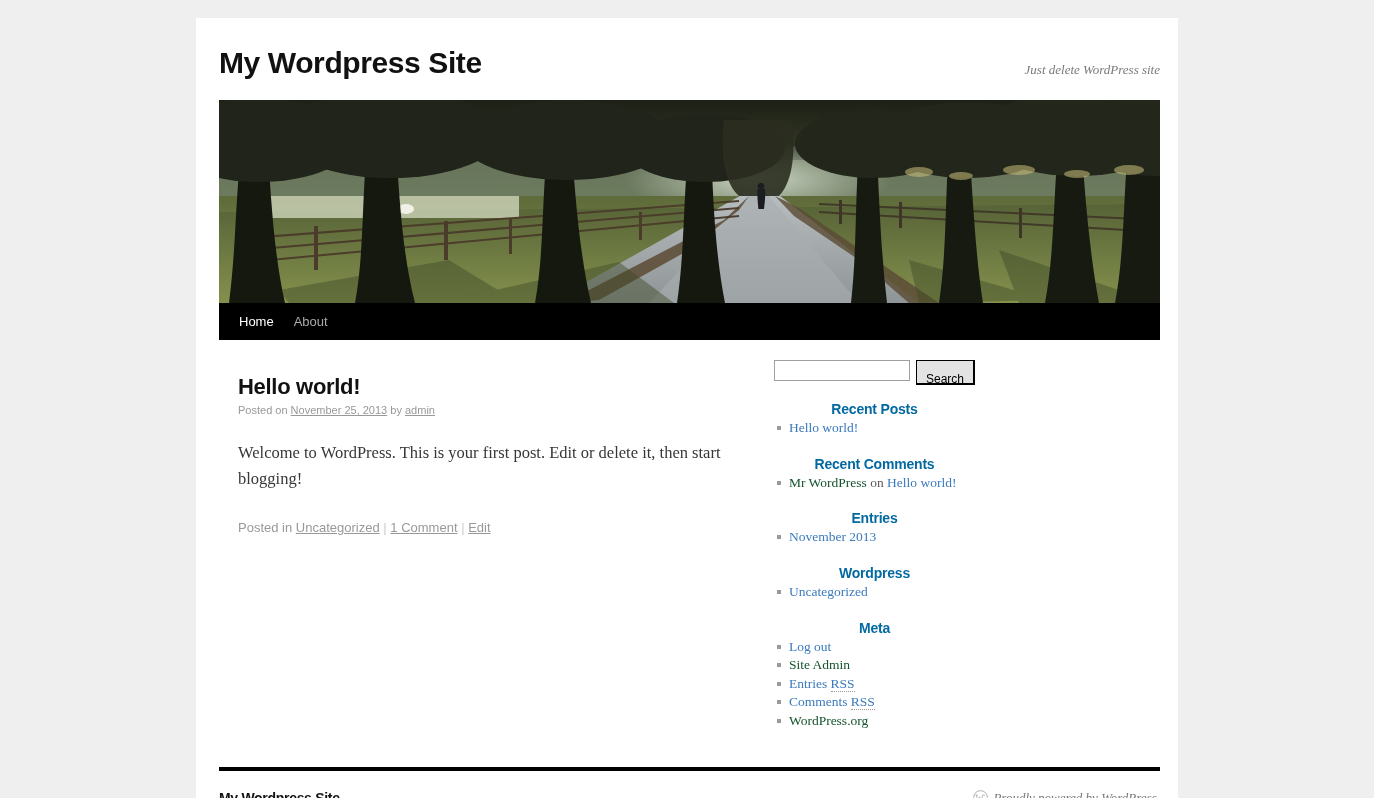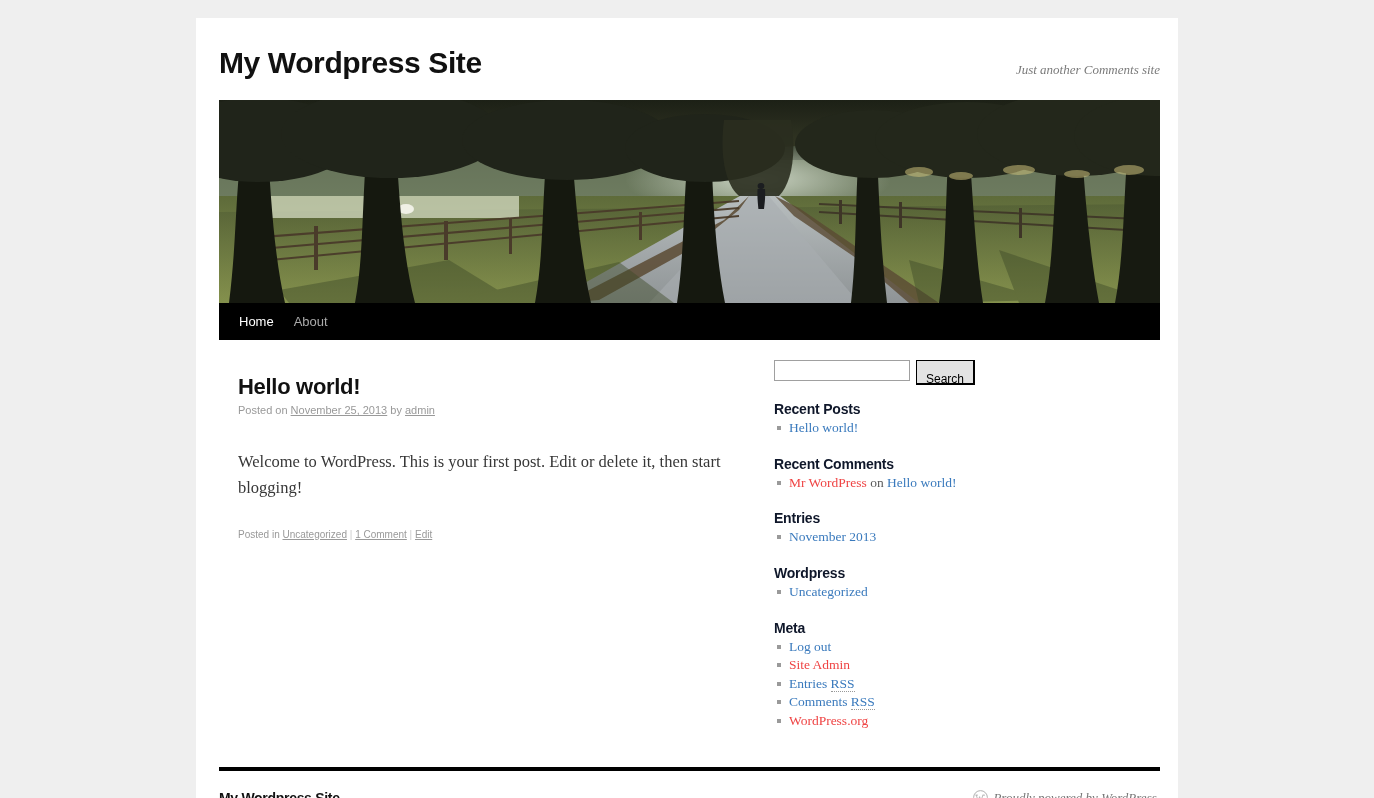--- a/index.html
+++ b/index.html
@@ -110,29 +110,29 @@
   .entry-meta {
     margin: 0 0 0 19px;
     font-size: 11px;
     color: #999999;
   }
   .entry-meta a {
     color: #999999;
     text-decoration: underline;
   }
   .entry-content {
-    margin: 33px 0 0 19px;
+    margin: 24px 0 0 19px;
     font-family: "Liberation Serif", serif;
     font-size: 16.5px;
     color: #373737;
     line-height: 1.6;
   }
   .entry-footer {
     margin: 27px 0 0 19px;
-    font-size: 10px;
+    font-size: 13px;
     color: #999999;
   }
   .entry-footer a {
     color: #999999;
     text-decoration: underline;
   }
   .sep { color: #cccccc; }
 
   
   .search-form {
@@ -165,22 +165,23 @@
     cursor: pointer;
   }
 
   
   .widget { margin-bottom: 18px; padding-left: 6px; }
   .widget-title {
     margin: 0 0 2px 0;
     font-family: "Liberation Sans", sans-serif;
     font-size: 14px;
     font-weight: bold;
-    color: #0f172a;
+    color: #0369a1;
     letter-spacing: -0.2px;
+    text-align: center;
   }
   .widget ul {
     margin: 0;
     padding: 0;
     list-style: none;
     font-family: "Liberation Serif", serif;
     font-size: 13.5px;
     line-height: 1.38;
   }
   .widget li {
@@ -194,21 +195,21 @@
     left: 3px;
     top: 7px;
     width: 4px;
     height: 4px;
     background: #9a9a9a;
   }
   .widget a {
     color: #3a7abd;
     text-decoration: none;
   }
-  .widget a.visited { color: #ef4444; }
+  .widget a.visited { color: #14532d; }
   .widget abbr {
     border-bottom: 1px dotted #999999;
     text-decoration: none;
     cursor: help;
   }
   .comment-on { color: #5a5a5a; }
 
   
   .site-footer {
     margin: 18px 23px 0 23px;
@@ -237,21 +238,21 @@
   }
   .wp-logo { margin-right: 5px; display: block; }
 </style>
 </head>
 <body>
 
 <div id="page">
 
   <div class="branding">
     <h1 class="site-title">My Wordpress Site</h1>
-    <div class="site-description">Just another Comments site</div>
+    <div class="site-description">Just delete WordPress site</div>
   </div>
 
   <div class="header-image">
     <svg width="941" height="203" viewBox="0 0 941 203" xmlns="http://www.w3.org/2000/svg" aria-hidden="true">
       <defs>
         <linearGradient id="sky" x1="0" y1="0" x2="0" y2="1">
           <stop offset="0%" stop-color="#2b3326"></stop>
           <stop offset="100%" stop-color="#6d7d5e"></stop>
         </linearGradient>
         <linearGradient id="grassL" x1="0" y1="0" x2="0" y2="1">

